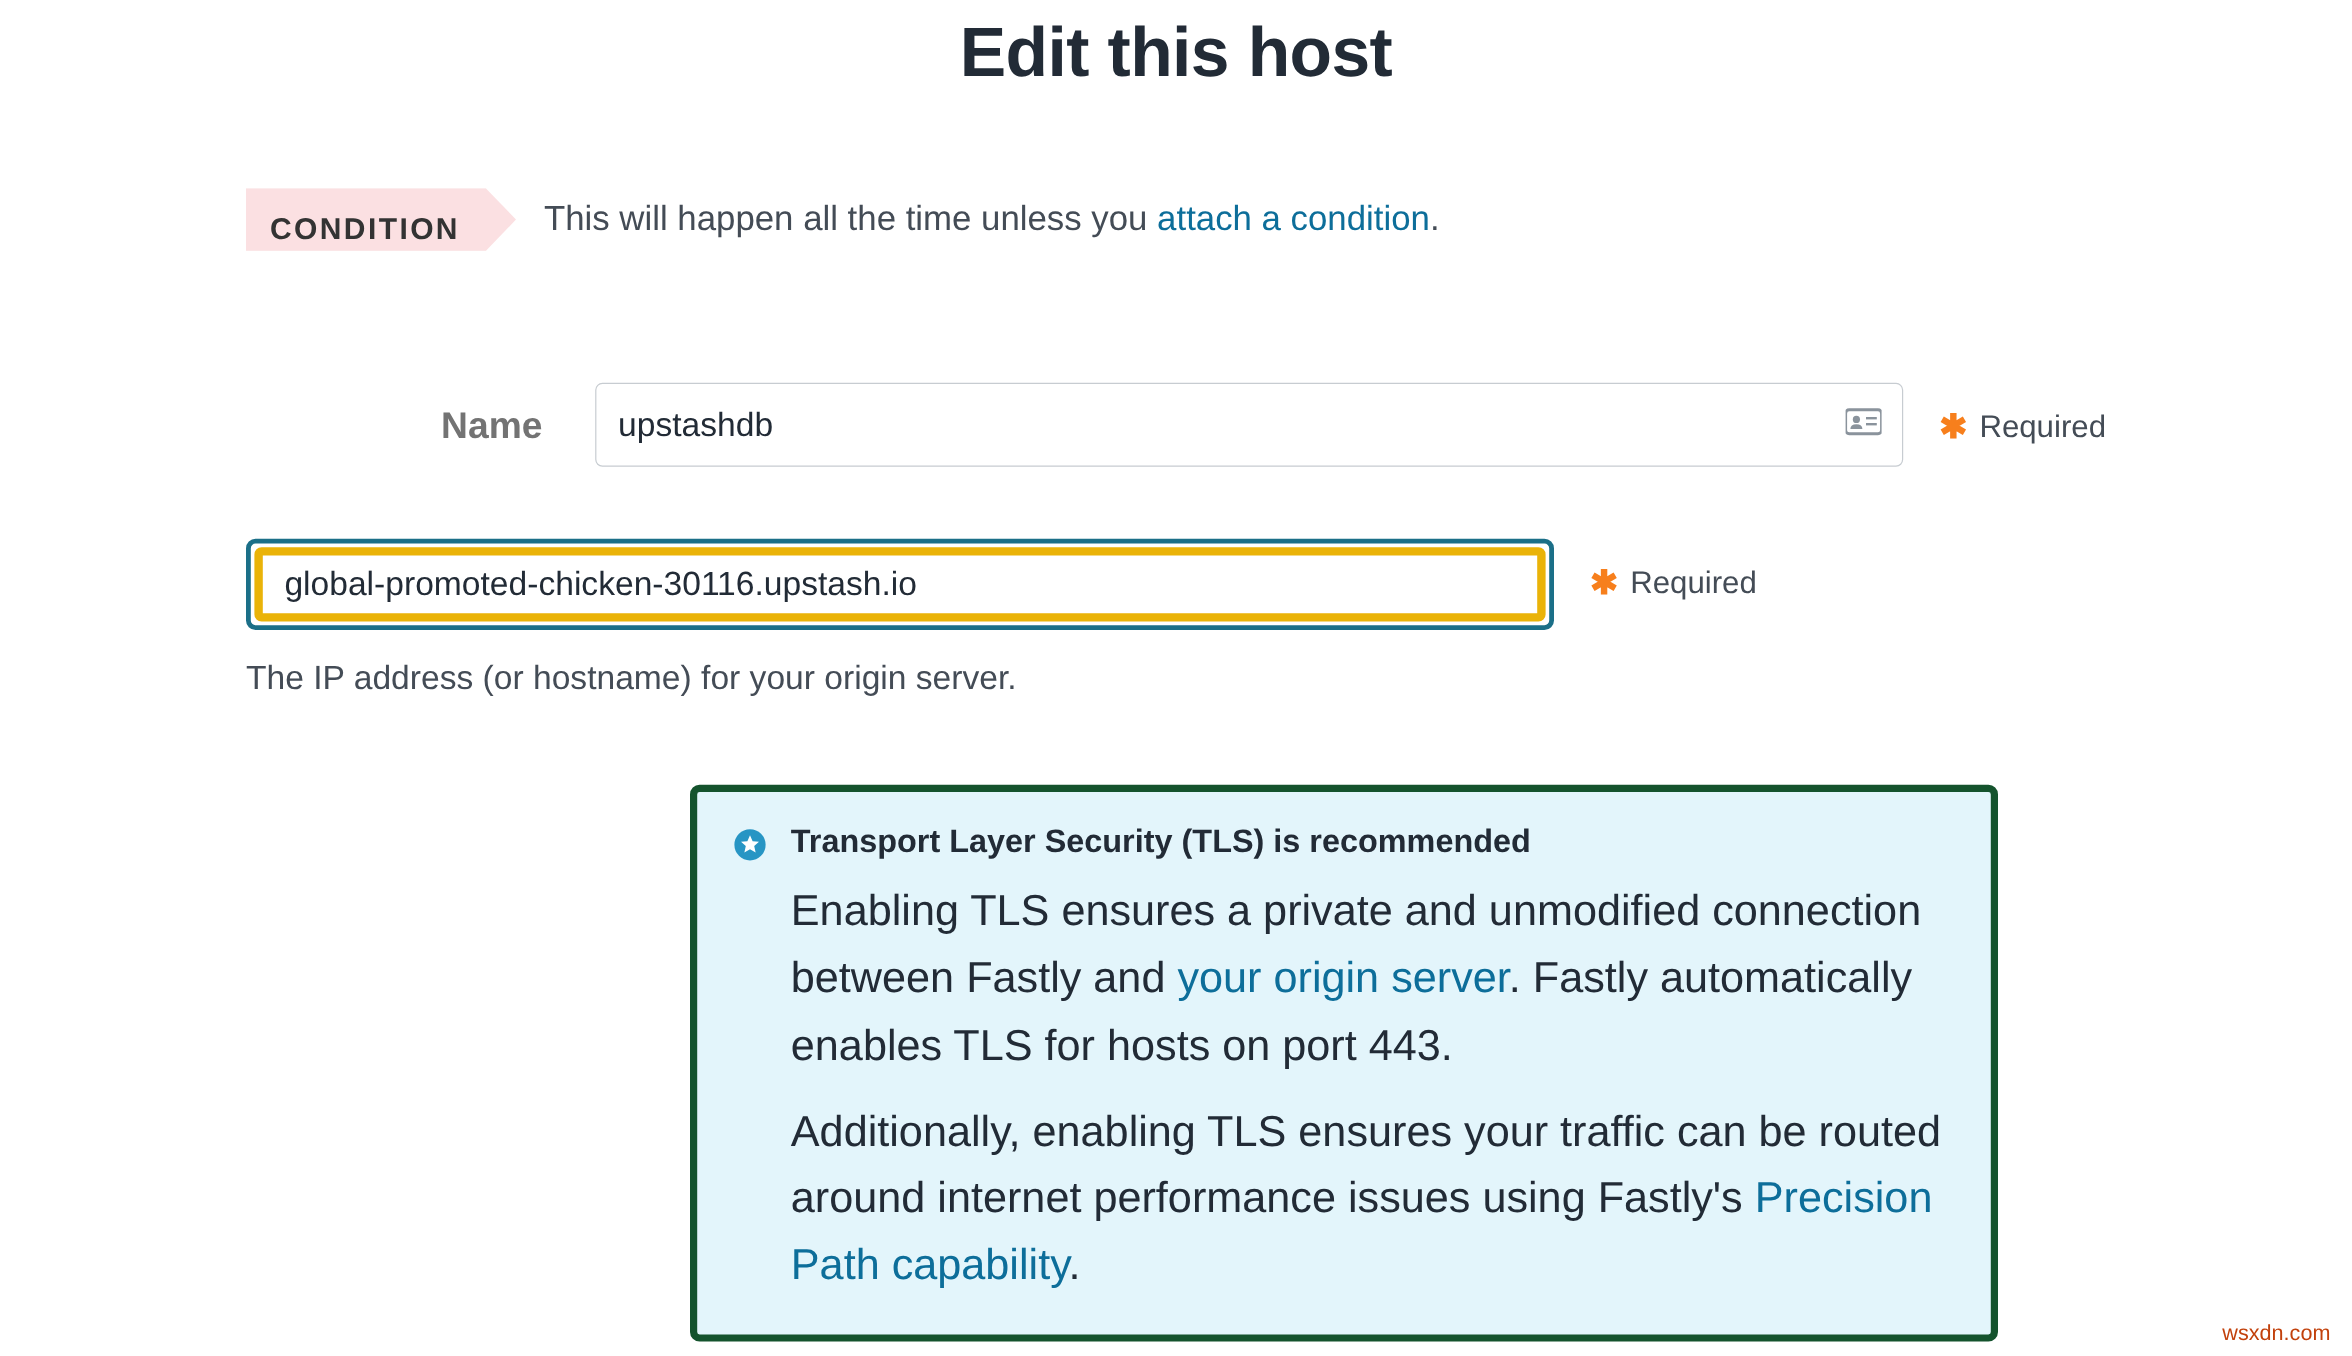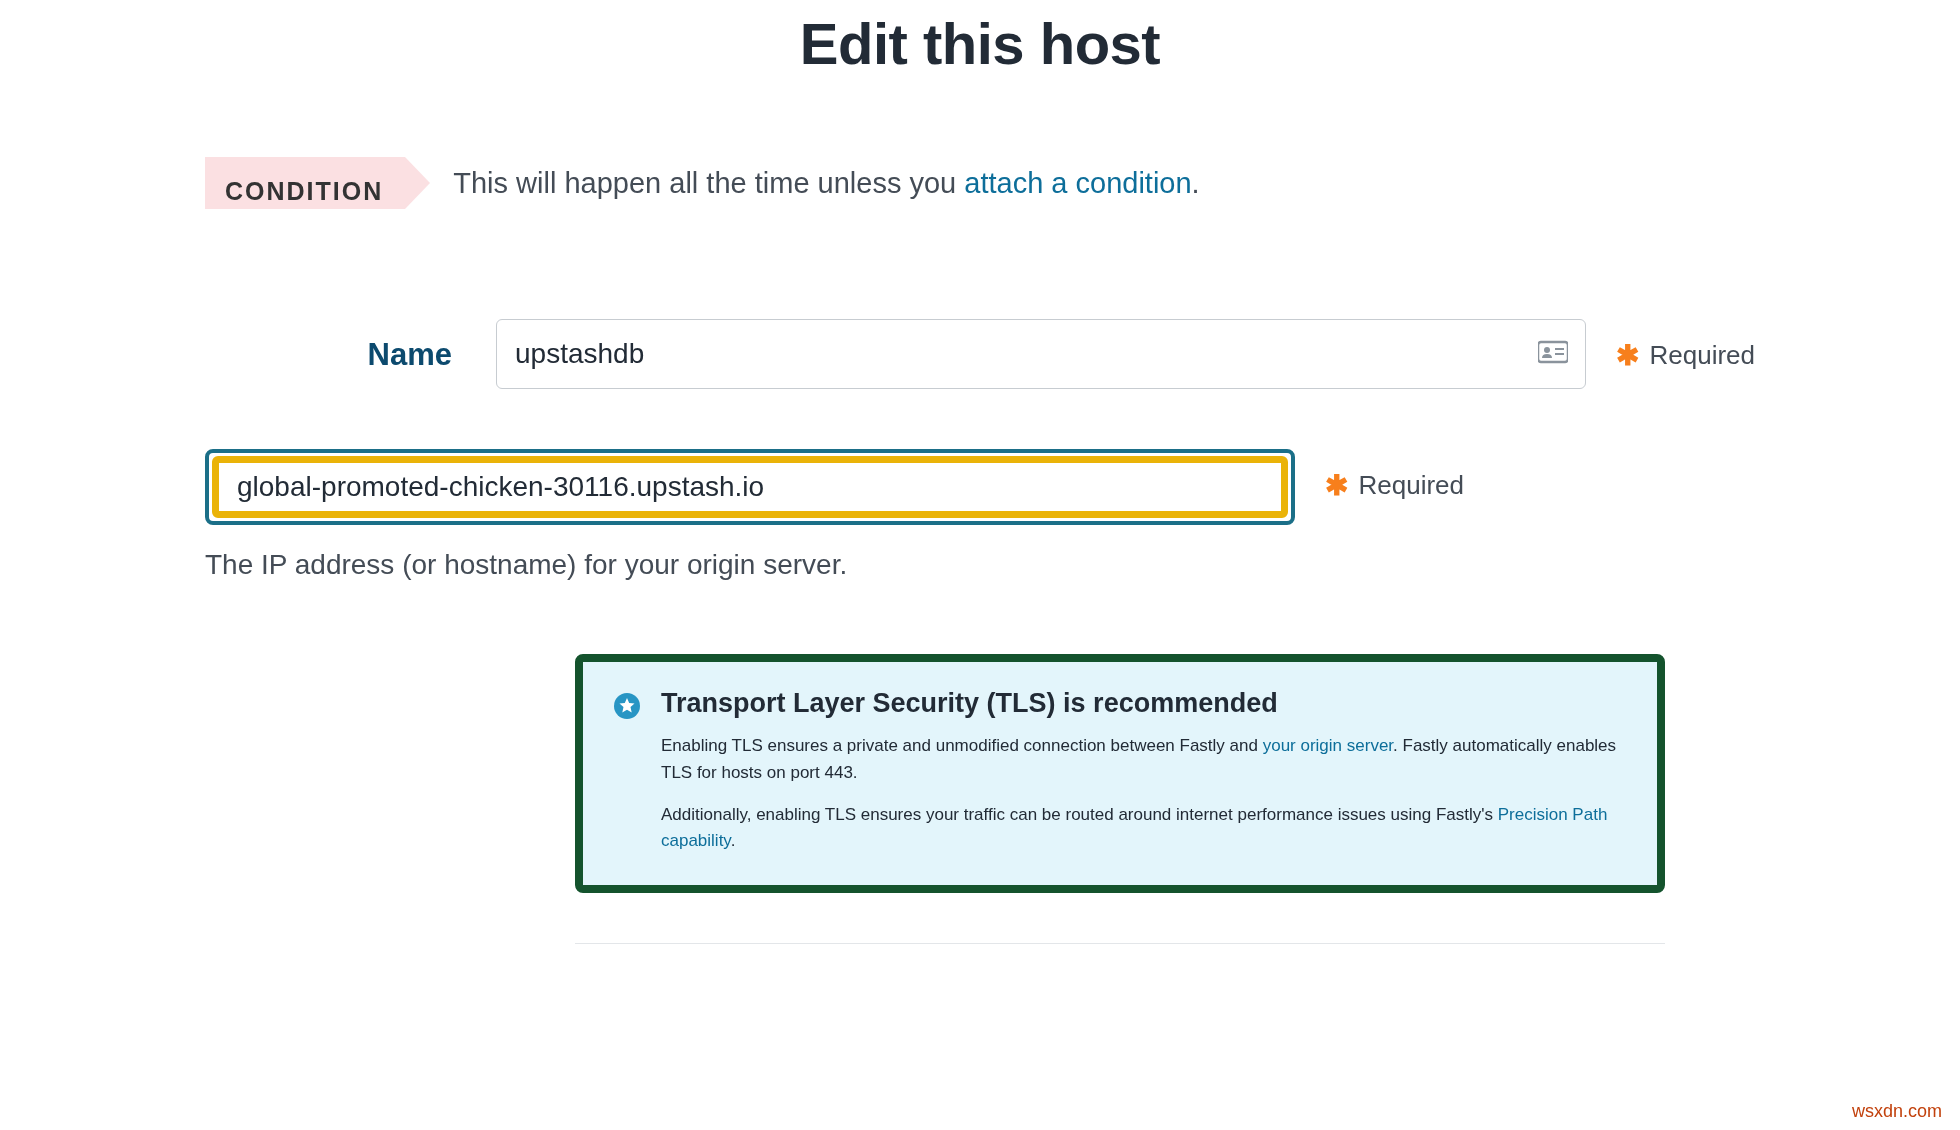--- a/index.html
+++ b/index.html
@@ -72,21 +72,21 @@
   }
   .label-col {
     width: 370px;
     text-align: right;
     padding-right: 44px;
     padding-top: 18px;
   }
   .label-col .label {
     font-size: 31px;
     font-weight: 700;
-    color: #0c4a6e;
+    color: #737373;
   }
   .field-col {
     flex: 0 0 1090px;
     width: 1090px;
   }
   .req-col {
     padding-left: 30px;
     padding-top: 20px;
     display: flex;
     align-items: center;
@@ -133,42 +133,42 @@
   }
   .helper {
     font-size: 28px;
     color: #444c56;
     margin-top: 20px;
     line-height: 1.4;
   }
   .helper b { font-weight: 700; color: #222b36; }
   .info-box {
     background: #e3f5fb;
-    border: 8px solid #14532d;
+    border: 6px solid #14532d;
     border-radius: 8px;
     padding: 26px 30px 30px 30px;
     margin-top: 10px;
     display: flex;
     gap: 20px;
   }
   .info-icon {
     flex: 0 0 auto;
     width: 28px;
     height: 28px;
     margin-top: 4px;
   }
   .info-content { flex: 1; }
   .info-title {
     font-size: 27px;
     font-weight: 700;
     color: #222b36;
     margin-bottom: 14px;
   }
   .info-para {
-    font-size: 17px;
+    font-size: 36px;
     color: #222b36;
     line-height: 1.55;
     margin-bottom: 16px;
   }
   .info-para:last-child { margin-bottom: 0; }
   .info-para .link { color: #0d6e9a; cursor: pointer; }
   .watermark {
     position: absolute;
     right: 18px;
     bottom: 8px;

